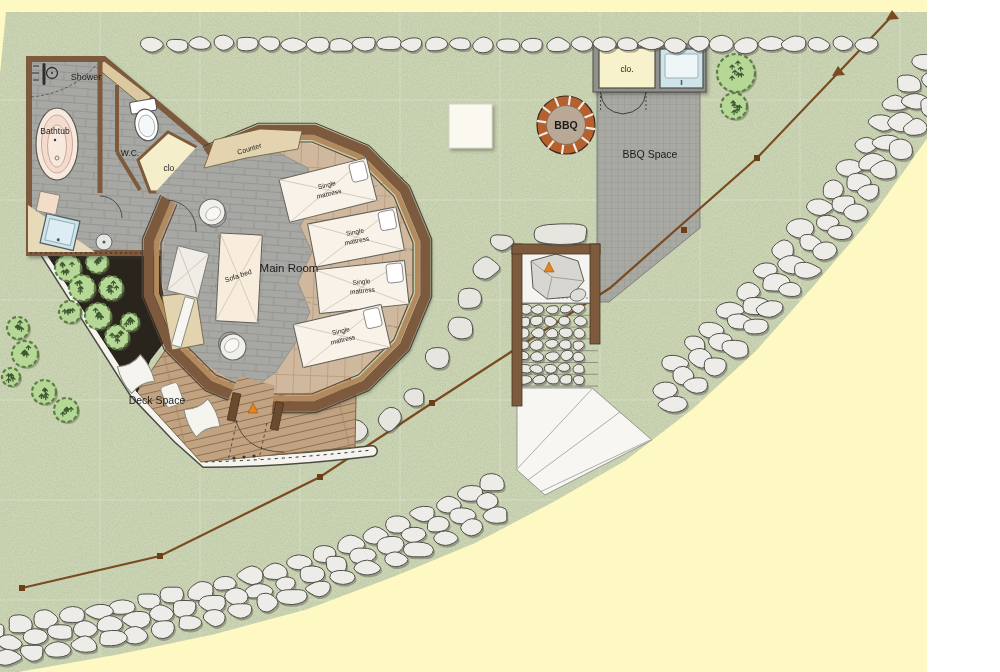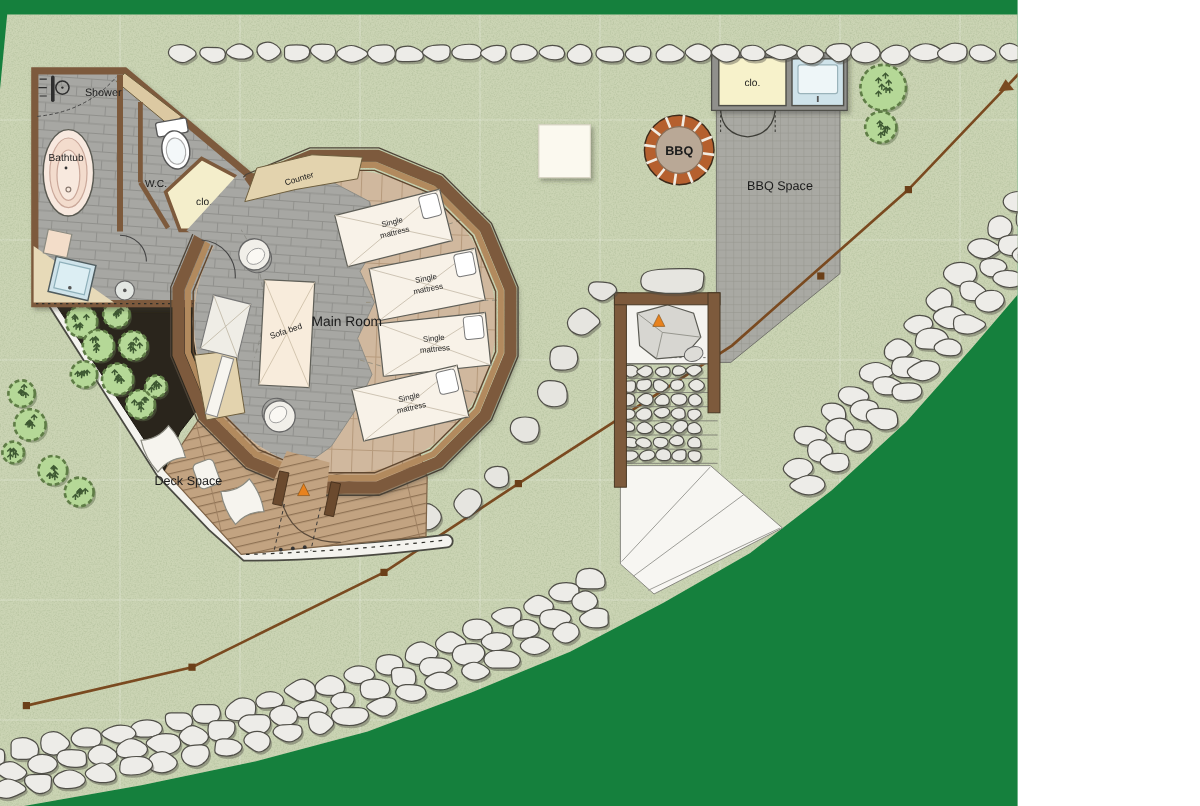--- a/index.html
+++ b/index.html
@@ -1,16 +1,16 @@
 <!DOCTYPE html>
 <html><head>
 <meta charset="utf-8">
 <style>
   html,body{margin:0;padding:0;background:#ffffff;}
-  .page{width:848px;height:672px;position:relative;overflow:hidden;background:#15803d;}
+  .page{width:927px;height:672px;position:relative;overflow:hidden;background:#fef9c3;}
   svg{display:block;}
   text{font-family:"Liberation Sans","DejaVu Sans",sans-serif;fill:#1b1b1b;}
   .lbl{font-weight:normal;}
   .lbl-bold{font-weight:bold;}
 </style>
 </head>
 <body>
 
 <div class="page">
 <svg id="plan" width="1000" height="672" viewBox="0 0 1000 672">

